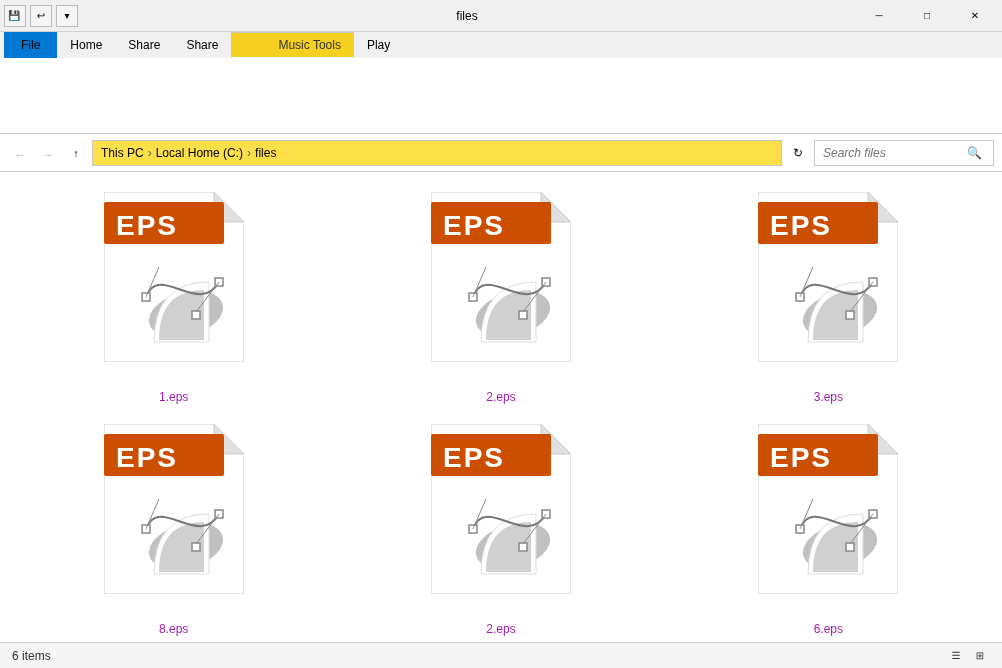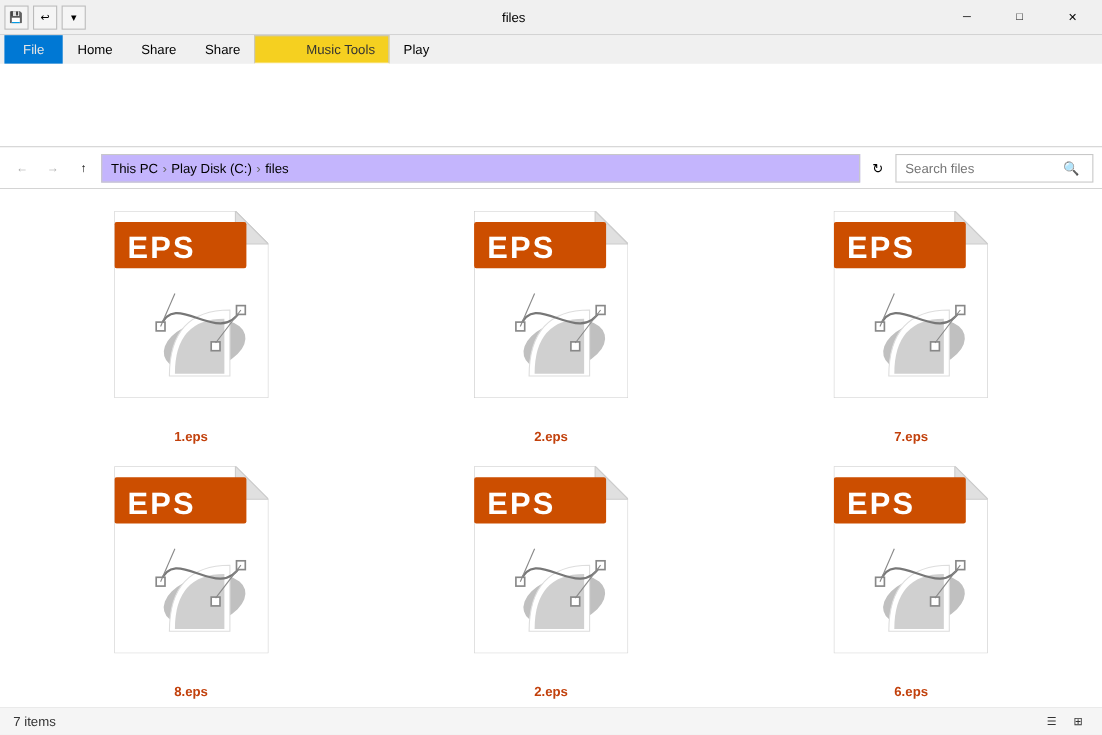--- a/index.html
+++ b/index.html
@@ -16,46 +16,46 @@
     .title-right { display: flex; align-items: center; gap: 2px; }
     .win-btn { width: 46px; height: 32px; display: flex; align-items: center; justify-content: center; font-size: 10px; cursor: pointer; background: transparent; border: none; }
 
     
     .ribbon-tabs { display: flex; align-items: flex-end; background: #f0f0f0; height: 26px; padding-left: 4px; }
     .ribbon-tab {
       padding: 4px 12px; font-size: 12px; cursor: pointer; border: 1px solid transparent;
       background: transparent; height: 26px; display: flex; align-items: center;
     }
     .ribbon-tab.active { background: white; border: 1px solid #c8c8c8; border-bottom: 1px solid white; }
-    .ribbon-tab.file { background: #0078d4; color: #e5e5e5; padding: 4px 16px; }
+    .ribbon-tab.file { background: #0078d4; color: #000000; padding: 4px 16px; }
     .ribbon-tab.music-tools { background: #f5d020; color: #333; font-weight: 500; padding-left: 46px; }
 
     
     .ribbon-content { background: white; border-bottom: 1px solid #c8c8c8; height: 76px; display: flex; align-items: center; padding: 4px 8px; gap: 8px; }
 
     
     .address-bar { display: flex; align-items: center; background: white; border-bottom: 1px solid #d0d0d0; height: 38px; padding: 0 8px; gap: 4px; }
     .nav-btn { width: 24px; height: 24px; display: flex; align-items: center; justify-content: center; cursor: pointer; border: 1px solid transparent; border-radius: 2px; font-size: 11px; }
     .nav-btn.disabled { color: #aaa; cursor: default; }
-    .address-path { flex: 1; height: 26px; border: 1px solid #c8c8c8; display: flex; align-items: center; padding: 0 8px; background: #c4b5fd; font-size: 12px; gap: 4px; }
+    .address-path { flex: 1; height: 26px; border: 1px solid #c8c8c8; display: flex; align-items: center; padding: 0 8px; background: #fde047; font-size: 12px; gap: 4px; }
     .path-sep { color: #666; }
     .refresh-btn { width: 24px; height: 24px; display: flex; align-items: center; justify-content: center; cursor: pointer; font-size: 12px; }
     .search-box { width: 180px; height: 26px; border: 1px solid #c8c8c8; display: flex; align-items: center; padding: 0 8px; background: white; }
-    .search-box input { border: none; outline: none; font-size: 12px; width: 100%; background: transparent; }
+    .search-box input { border: none; outline: none; font-size: 12px; width: 100%; background: transparent; font-style: italic; }
     .search-icon-btn { width: 24px; height: 26px; display: flex; align-items: center; justify-content: center; cursor: pointer; }
 
     
     .main-content { flex: 1; background: white; overflow-y: auto; padding: 20px 30px; }
     .files-grid { display: grid; grid-template-columns: repeat(3, 1fr); gap: 20px 40px; justify-items: center; }
 
     
     .file-item { display: flex; flex-direction: column; gap: 8px; cursor: pointer; }
     .file-icon-wrapper { position: relative; width: 160px; height: 190px; display: flex; flex-direction: column; align-items: center; justify-content: flex-start; }
     .file-icon-svg { width: 140px; height: 170px; }
-    .file-label { font-size: 12px; color: #c2410c; text-align: center; font-weight: bold; }
+    .file-label { font-size: 12px; color: #a21caf; text-align: center; }
 
     
     .status-bar { height: 26px; background: #f5f5f5; border-top: 1px solid #d0d0d0; display: flex; align-items: center; justify-content: space-between; padding: 0 12px; font-size: 12px; color: #333; }
     .status-right { display: flex; align-items: center; gap: 4px; }
     .view-btn { width: 20px; height: 20px; display: flex; align-items: center; justify-content: center; cursor: pointer; font-size: 10px; }
   </style>
 </head>
 <body>
 
 <div class="title-bar">
@@ -86,21 +86,21 @@
 <div class="ribbon-content">
 </div>
 
 <div class="address-bar">
   <div class="nav-btn disabled">←</div>
   <div class="nav-btn disabled">→</div>
   <div class="nav-btn">↑</div>
   <div class="address-path">
     <span>This PC</span>
     <span class="path-sep">›</span>
-    <span>Play Disk (C:)</span>
+    <span>Local Home (C:)</span>
     <span class="path-sep">›</span>
     <span>files</span>
   </div>
   <div class="refresh-btn">↻</div>
   <div class="search-box">
     <input type="text" placeholder="Search files" style="">
     <div class="search-icon-btn">🔍</div>
   </div>
 </div>
 
@@ -187,21 +187,21 @@
           <path d="M42,105 C55,70 95,125 115,90" fill="none" stroke="#777" stroke-width="2"></path>
 
           <rect x="38" y="101" width="8" height="8" fill="white" stroke="#888" stroke-width="1.5"></rect>
           <rect x="111" y="86" width="8" height="8" fill="white" stroke="#888" stroke-width="1.5"></rect>
           <rect x="88" y="119" width="8" height="8" fill="white" stroke="#888" stroke-width="1.5"></rect>
 
           <line x1="42" y1="105" x2="55" y2="75" stroke="#888" stroke-width="1"></line>
           <line x1="115" y1="90" x2="92" y2="120" stroke="#888" stroke-width="1"></line>
         </svg>
       </div>
-      <span class="file-label">7.eps</span>
+      <span class="file-label">3.eps</span>
     </div>
       <div class="file-item">
       <div class="file-icon-wrapper">
         <svg class="file-icon-svg" viewBox="0 0 140 170" xmlns="http://www.w3.org/2000/svg">
 
           <polygon points="0,0 110,0 140,30 140,170 0,170" fill="white" stroke="#ccc" stroke-width="1"></polygon>
 
           <polygon points="110,0 110,30 140,30" fill="#e0e0e0" stroke="#ccc" stroke-width="1"></polygon>
 
           <rect x="0" y="10" width="120" height="42" fill="#cc4e00" rx="2"></rect>
@@ -283,18 +283,18 @@
           <line x1="42" y1="105" x2="55" y2="75" stroke="#888" stroke-width="1"></line>
           <line x1="115" y1="90" x2="92" y2="120" stroke="#888" stroke-width="1"></line>
         </svg>
       </div>
       <span class="file-label">6.eps</span>
     </div>
     </div>
 </div>
 
 <div class="status-bar">
-  <span>7 items</span>
+  <span>6 items</span>
   <div class="status-right">
     <div class="view-btn">☰</div>
     <div class="view-btn">⊞</div>
   </div>
 </div>
 
 </body></html>

